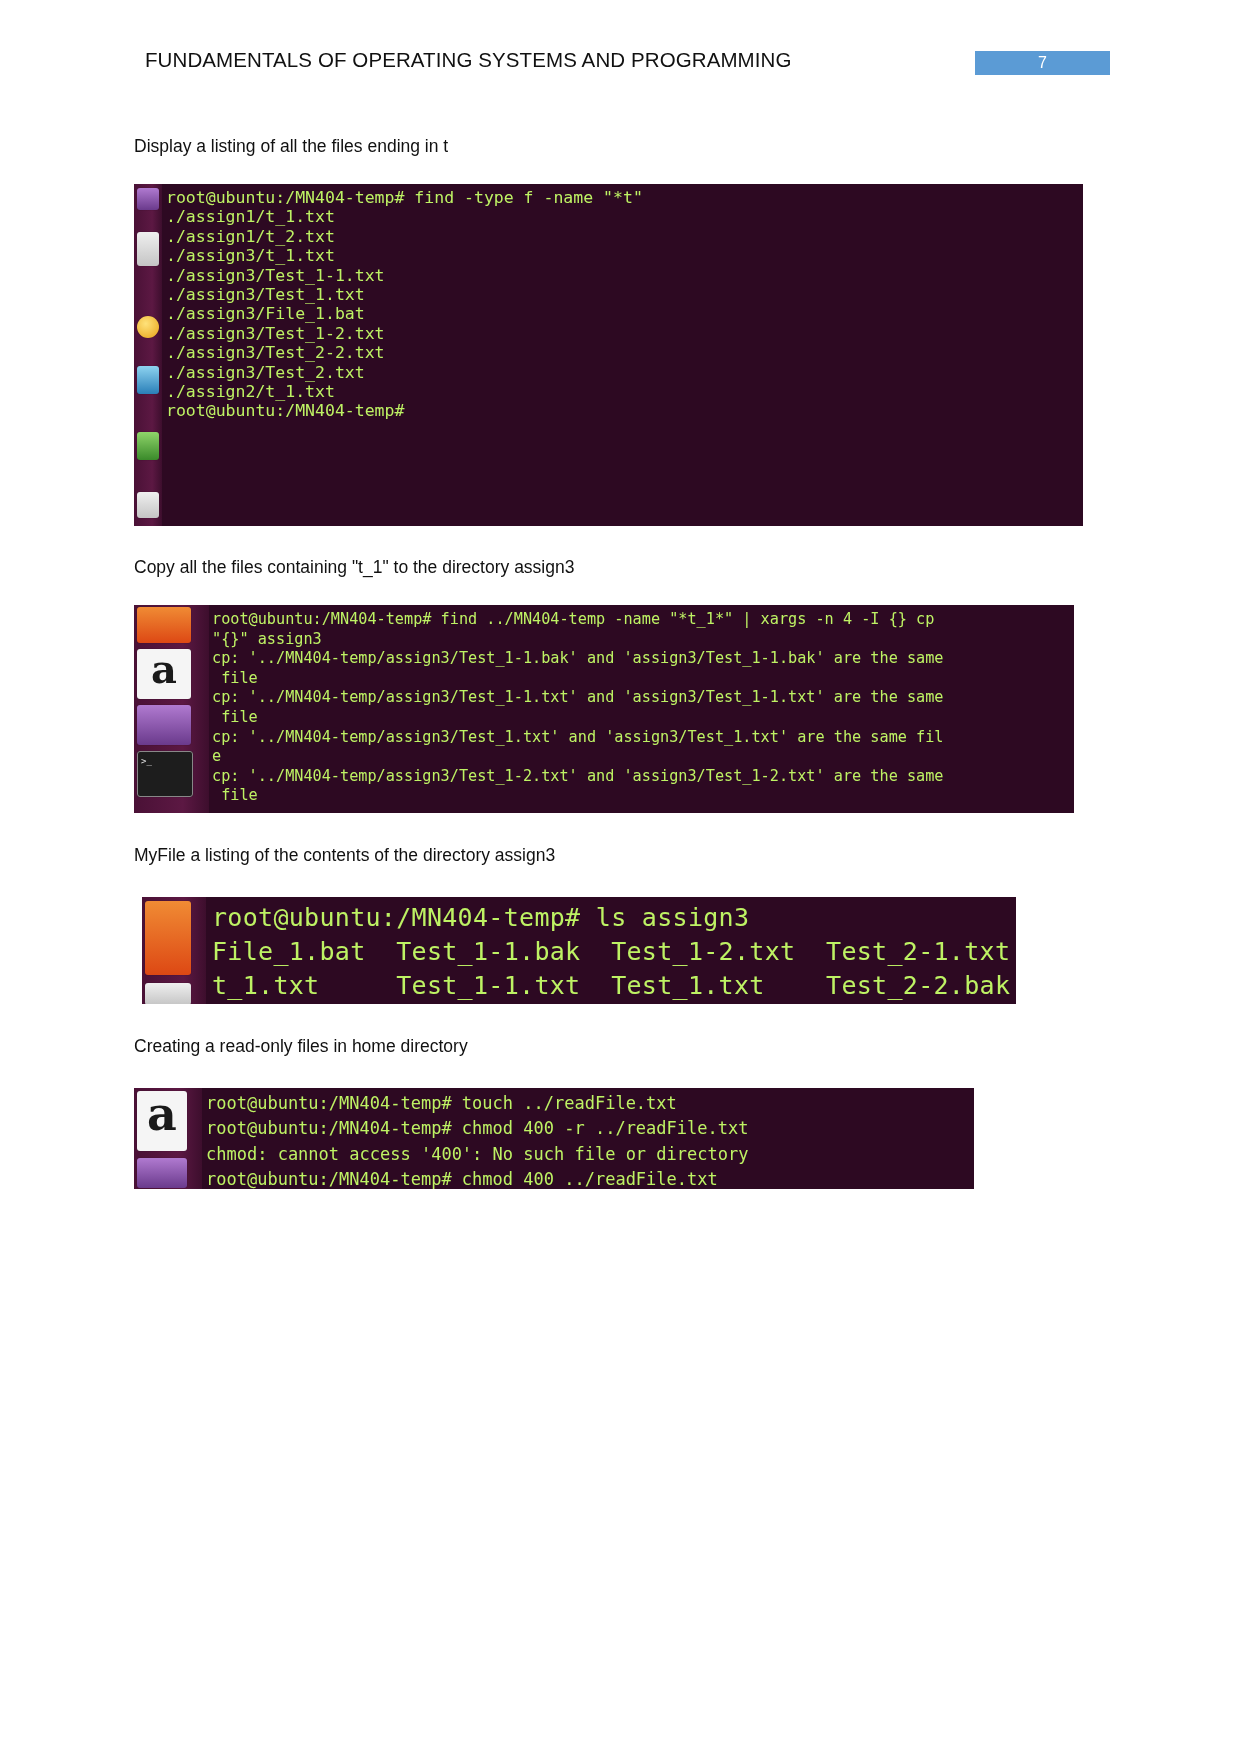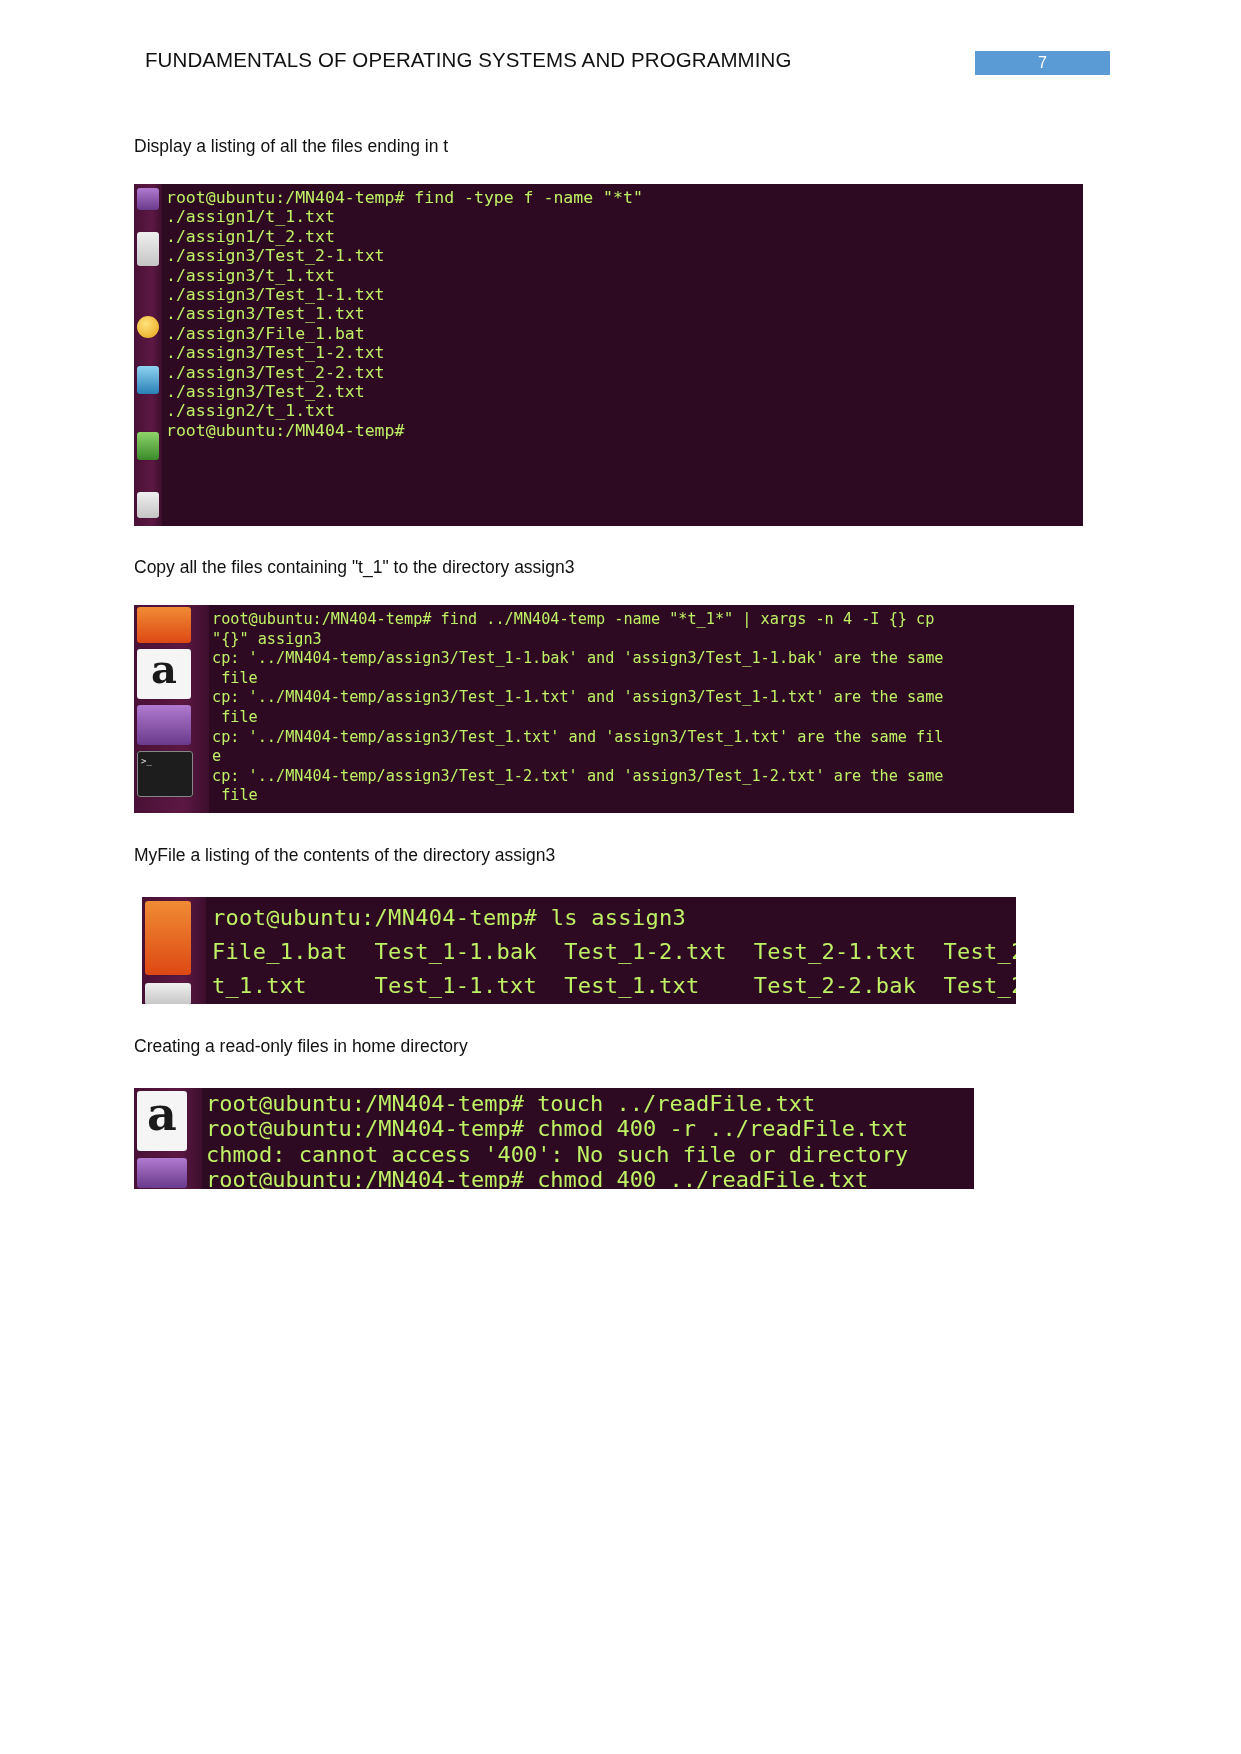--- a/index.html
+++ b/index.html
@@ -128,32 +128,32 @@
 
   
   #term-3 {
     left: 142px;
     top: 897px;
     width: 874px;
     height: 107px;
   }
   #term-3 .term-launcher { width: 64px; }
   #term-3 .term-screen { left: 64px; padding-top: 4px; padding-left: 6px; }
-  #term-3 .term-line { font-size: 22px; line-height: 34px; letter-spacing: 0.3px; }
+  #term-3 .term-line { font-size: 25px; line-height: 34px; letter-spacing: 0.3px; }
 
   
   #term-4 {
     left: 134px;
     top: 1088px;
     width: 840px;
     height: 101px;
   }
   #term-4 .term-launcher { width: 68px; }
   #term-4 .term-screen { left: 68px; padding-top: 3px; padding-left: 4px; }
-  #term-4 .term-line { font-size: 22px; line-height: 25.3px; }
+  #term-4 .term-line { font-size: 17px; line-height: 25.3px; }
 
   
   .ic-amazon {
     background: #f5f5f5;
     color: #1a1a1a;
     font-weight: bold;
     text-align: center;
     font-family: "DejaVu Serif", serif;
   }
   .ic-orange { background: linear-gradient(#f08b34, #dd4814); }
@@ -196,21 +196,20 @@
       <span class="launcher-icon ic-gray" style="top:48px; width:22px;height:34px;"></span>
       <span class="launcher-icon ic-yellow" style="top:132px;width:22px;height:22px;"></span>
       <span class="launcher-icon ic-blue" style="top:182px;width:22px;height:28px;"></span>
       <span class="launcher-icon ic-green" style="top:248px;width:22px;height:28px;"></span>
       <span class="launcher-icon ic-gray" style="top:308px;width:22px;height:26px;"></span>
     </div>
     <div class="term-screen">
       <div class="term-line">root@ubuntu:/MN404-temp# find -type f -name "*t"</div>
       <div class="term-line">./assign1/t_1.txt</div>
       <div class="term-line">./assign1/t_2.txt</div>
-      <div class="term-line">./assign3/Test_2-1.txt</div>
       <div class="term-line">./assign3/t_1.txt</div>
       <div class="term-line">./assign3/Test_1-1.txt</div>
       <div class="term-line">./assign3/Test_1.txt</div>
       <div class="term-line">./assign3/File_1.bat</div>
       <div class="term-line">./assign3/Test_1-2.txt</div>
       <div class="term-line">./assign3/Test_2-2.txt</div>
       <div class="term-line">./assign3/Test_2.txt</div>
       <div class="term-line">./assign2/t_1.txt</div>
       <div class="term-line">root@ubuntu:/MN404-temp#</div>
     </div>

